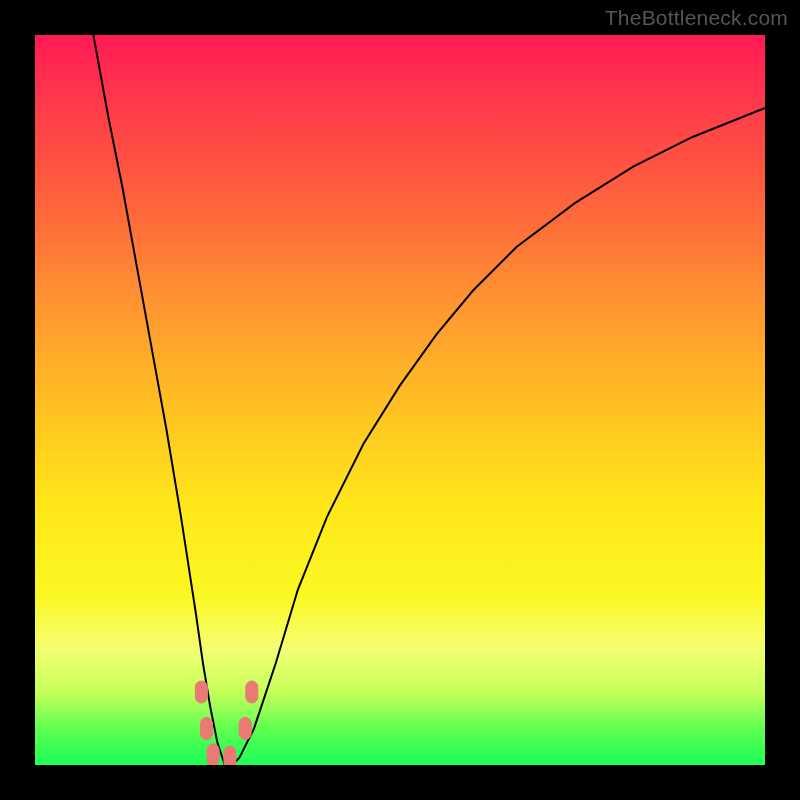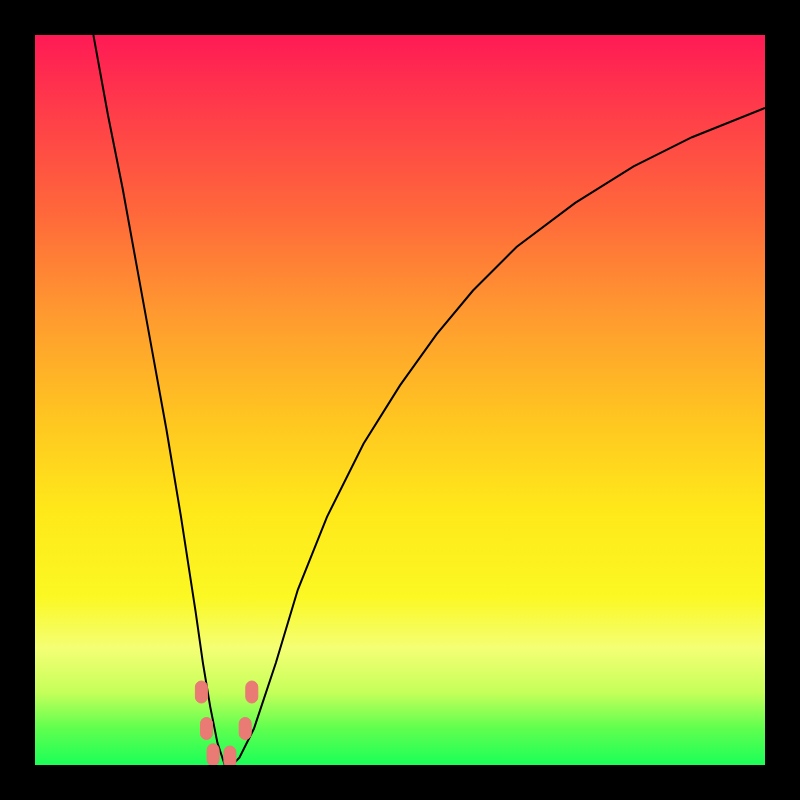--- a/index.html
+++ b/index.html
@@ -75,14 +75,15 @@
           <rect x="160.4" y="646.0" width="12" height="22" rx="6" ry="6" class="marker"></rect>
           <rect x="165.5" y="682.5" width="12" height="22" rx="6" ry="6" class="marker"></rect>
           <rect x="172.1" y="708.8" width="12" height="22" rx="6" ry="6" class="marker"></rect>
           <rect x="188.9" y="711.0" width="12" height="22" rx="6" ry="6" class="marker"></rect>
           <rect x="204.2" y="682.5" width="12" height="22" rx="6" ry="6" class="marker"></rect>
           <rect x="210.8" y="646.0" width="12" height="22" rx="6" ry="6" class="marker"></rect>
         </g>
     </svg>
   </div>
 
+  <div class="watermark">TheBottleneck.com</div>
 
 </div>
 
 </body></html>

